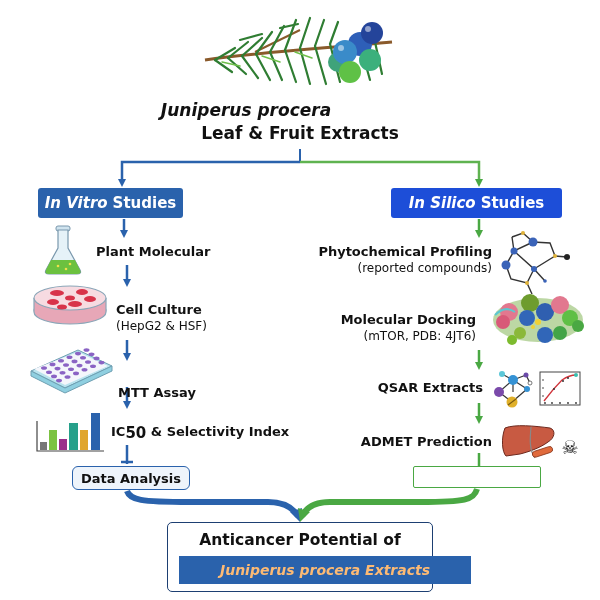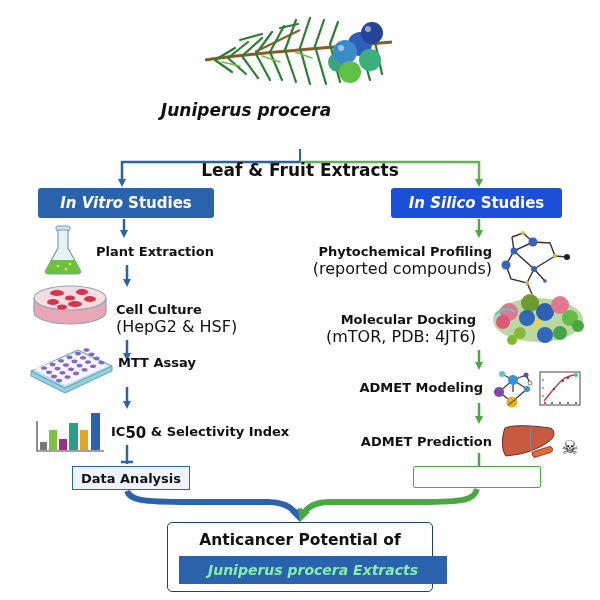--- a/index.html
+++ b/index.html
@@ -1,31 +1,31 @@
 <!DOCTYPE html>
 <html><head>
 <meta charset="utf-8">
 <style>
   * { box-sizing: border-box; margin: 0; padding: 0; }
   html, body { width: 600px; height: 600px; background: #ffffff; overflow: hidden; }
   body { position: relative; font-family: "DejaVu Sans", "Liberation Sans", sans-serif; color: #111; }
   #canvas { position: absolute; left: 0; top: 0; width: 600px; height: 600px; }
   .title-main { position: absolute; left: 0; width: 492px; text-align: center; top: 100px; font-size: 17px; font-weight: bold; font-style: italic; }
-  .title-sub { position: absolute; left: 0; width: 600px; text-align: center; top: 123px; font-size: 17px; font-weight: bold; margin-top: 37px; }
+  .title-sub { position: absolute; left: 0; width: 600px; text-align: center; top: 123px; font-size: 17px; font-weight: bold; }
   .section-hdr { position: absolute; top: 188px; height: 30px; border-radius: 3px; color: #fff; font-weight: bold; font-size: 15px; display: flex; align-items: center; justify-content: center; gap: 5px; }
-  .hdr-vitro { left: 38px; width: 176px; background: #2a62ac; }
+  .hdr-vitro { left: 38px; width: 145px; background: #2a62ac; }
   .hdr-silico { left: 391px; width: 171px; background: #1d4ed8; }
   .step { position: absolute; font-weight: bold; font-size: 13px; line-height: 17px; }
-  .step .sub { display: block; font-weight: normal; font-size: 16px; }
+  .step .sub { display: block; font-weight: normal; font-size: 12px; }
   .step-right { text-align: right; }
-  .data-box { position: absolute; left: 72px; top: 466px; width: 118px; height: 24px; border: 1.5px solid #2a62ac; border-radius: 0; background: #eef4fb; font-weight: bold; font-size: 13px; display: flex; align-items: center; justify-content: center; }
+  .data-box { position: absolute; left: 72px; top: 466px; width: 118px; height: 24px; border: 1.5px solid #2a62ac; border-radius: 6px; background: #eef4fb; font-weight: bold; font-size: 13px; display: flex; align-items: center; justify-content: center; }
   .dna-box { position: absolute; left: 413px; top: 466px; width: 128px; height: 22px; border: 1.5px solid #4aa843; border-radius: 2px; background: #fff; }
   .final-box { position: absolute; left: 167px; top: 522px; width: 266px; height: 70px; border: 1.5px solid #1d3f72; border-radius: 5px; background: #fff; }
   .final-title { position: absolute; left: 0; top: 8px; width: 100%; text-align: center; font-weight: bold; font-size: 15.5px; }
-  .final-bar { position: absolute; left: 11px; top: 33px; width: 268px; height: 28px; background: #2a62ac; color: #86efac; font-weight: bold; font-style: italic; font-size: 14px; display: flex; align-items: center; justify-content: center; }
+  .final-bar { position: absolute; left: 11px; top: 33px; width: 292px; height: 28px; background: #2a62ac; color: #fdba74; font-weight: bold; font-style: italic; font-size: 14px; display: flex; align-items: center; justify-content: center; }
   sub.small { font-size: 15px; vertical-align: -2px; }
 </style>
 </head>
 <body>
 
 <svg id="canvas" viewBox="0 0 600 600" xmlns="http://www.w3.org/2000/svg">
   <defs>
     <marker id="arrB" markerWidth="8" markerHeight="8" refX="4" refY="4" orient="auto" markerUnits="userSpaceOnUse">
       <path d="M0,0 L8,4 L0,8 Z" fill="#2a62ac"></path>
     </marker>
@@ -276,46 +276,46 @@
 <div class="section-hdr hdr-vitro">
   <i>In Vitro</i>
   <span>Studies</span>
 </div>
 <div class="section-hdr hdr-silico">
   <i>In Silico</i>
   <span>Studies</span>
 </div>
 
 <div class="step" style="left:96px; top:243px;">
-  <span>Plant Extraction</span>
+  <span>Plant Molecular</span>
 </div>
 <div class="step" style="left:116px; top:293px;margin-top:8px;">
   <span>Cell Culture</span>
   <span class="sub">(HepG2 &amp; HSF)</span>
 </div>
-<div class="step" style="left:118px; top:354px;">
+<div class="step" style="left:118px; top:384px;">
   <span>MTT Assay</span>
 </div>
 <div class="step" style="left:111px; top:423px;">
   <span>IC</span><sub class="small">50</sub><span> &amp; Selectivity Index</span>
 </div>
 <div class="data-box">
   <span>Data Analysis</span>
 </div>
 
 <div class="step step-right" style="right:108px; top:243px;">
   <span>Phytochemical Profiling</span>
   <span class="sub">(reported compounds)</span>
 </div>
 <div class="step step-right" style="right:124px; top:311px;">
   <span>Molecular Docking</span>
   <span class="sub">(mTOR, PDB: 4JT6)</span>
 </div>
 <div class="step step-right" style="right:117px; top:379px;">
-  <span>ADMET Modeling</span>
+  <span>QSAR Extracts</span>
 </div>
 <div class="step step-right" style="right:108px; top:433px;">
   <span>ADMET Prediction</span>
 </div>
 <div class="dna-box"></div>
 
 <div class="final-box">
   <div class="final-title">Anticancer Potential of</div>
   <div class="final-bar">Juniperus procera Extracts</div>
 </div>

